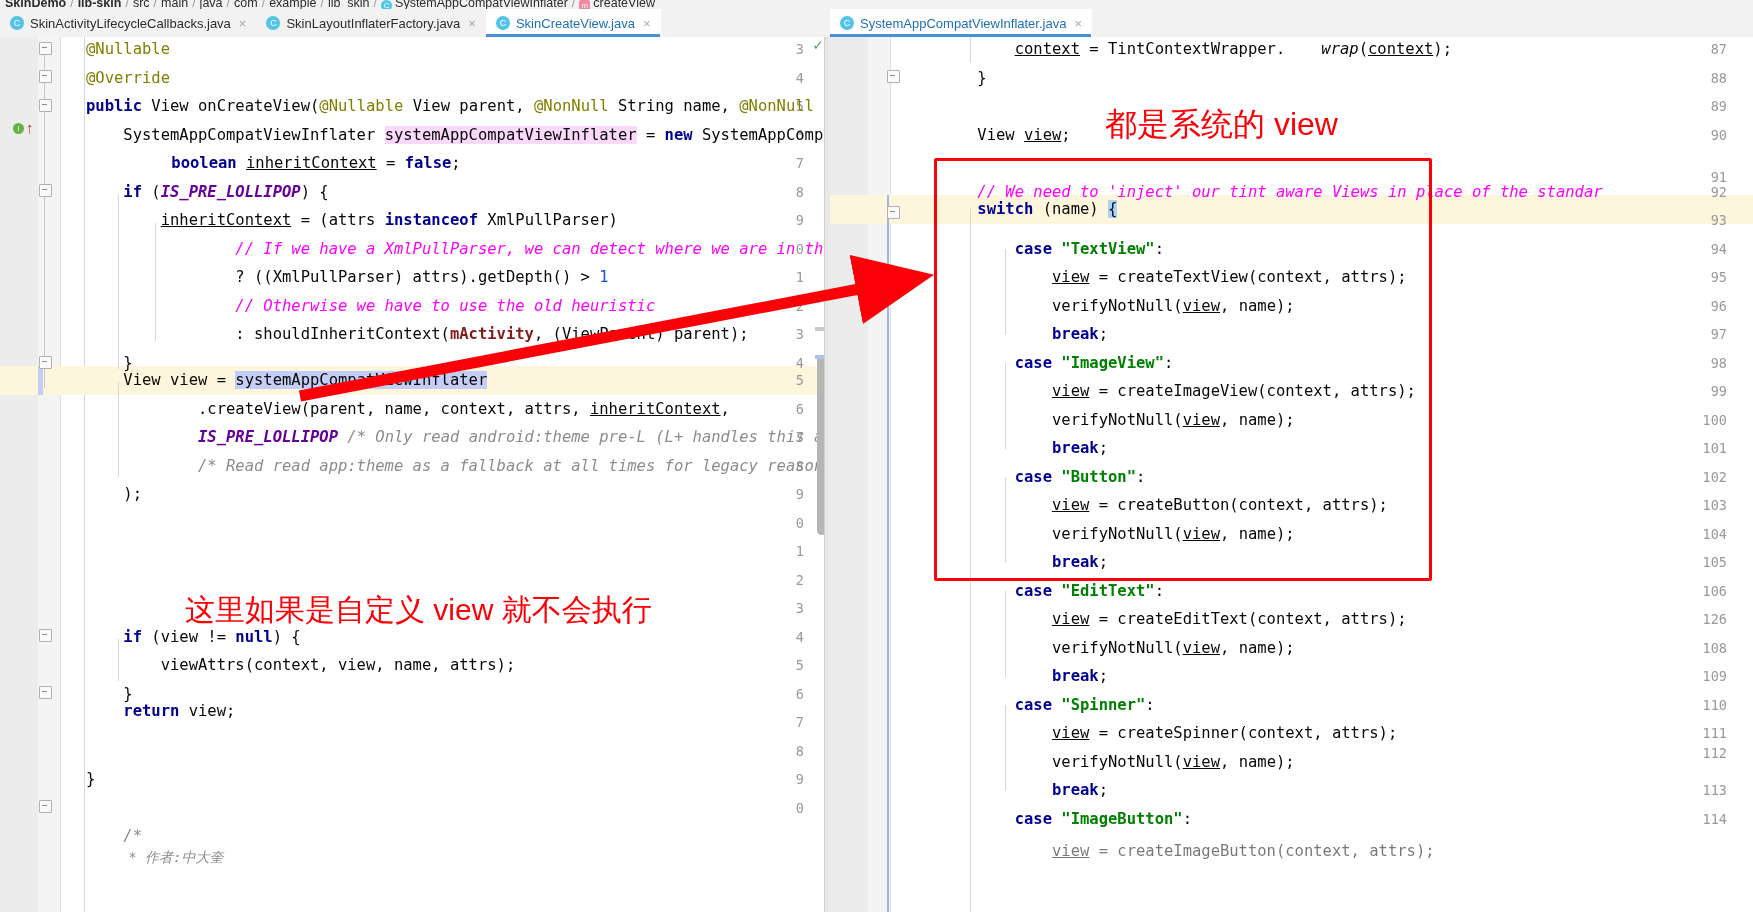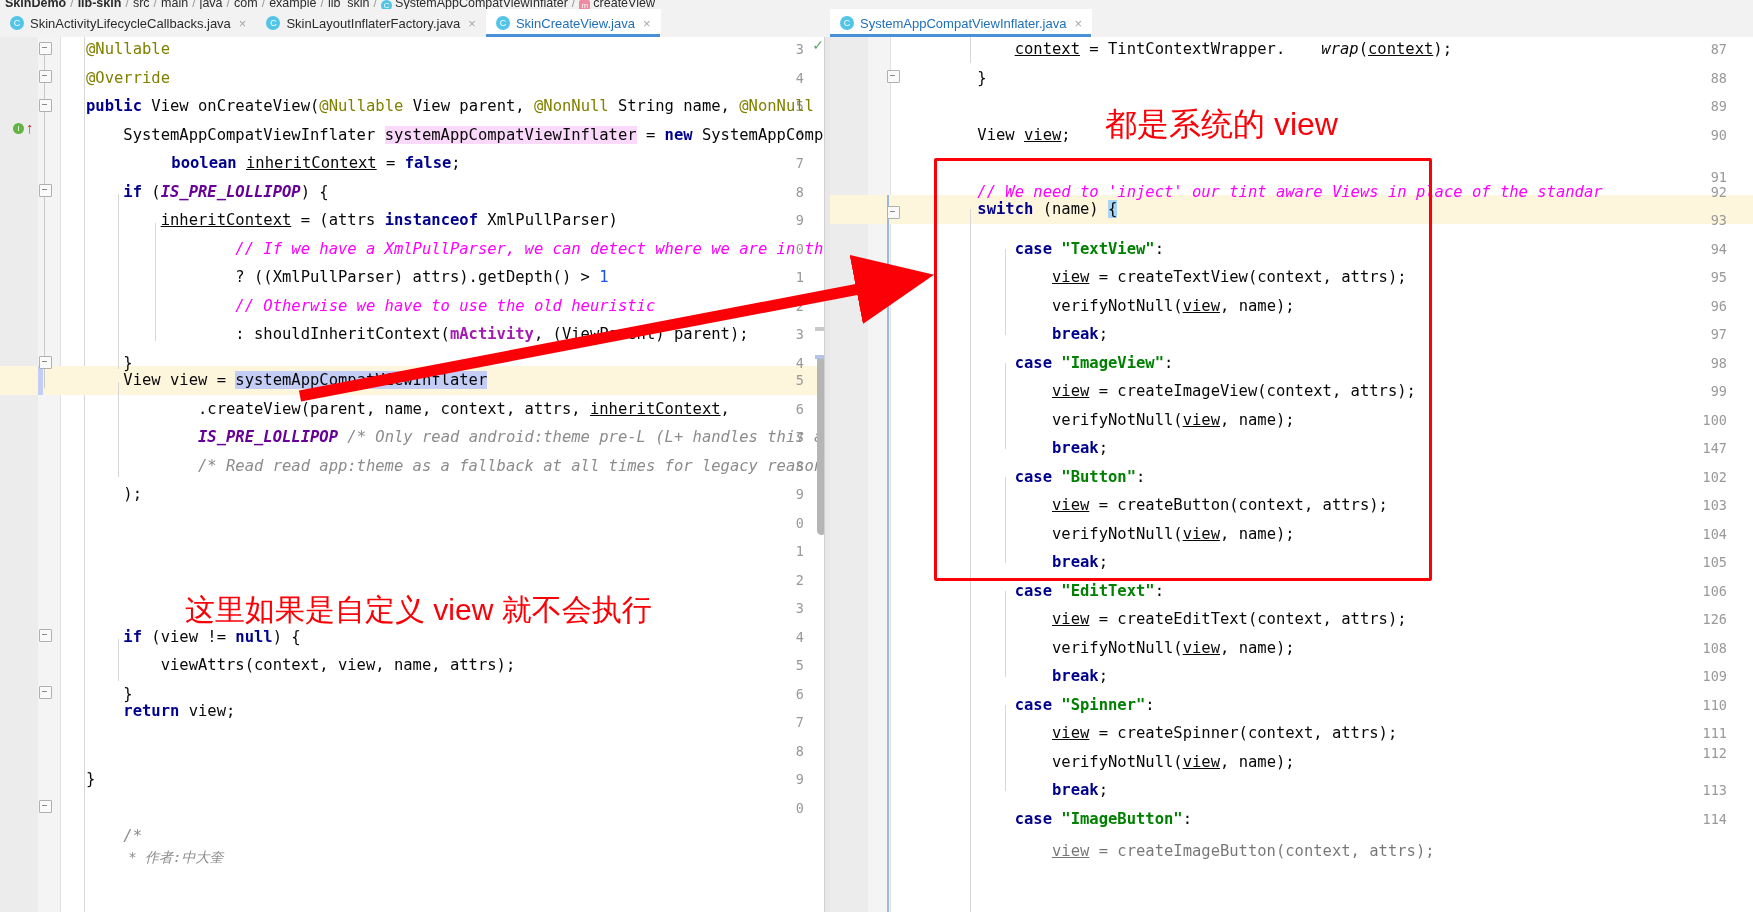--- a/index.html
+++ b/index.html
@@ -105,21 +105,21 @@
     font-family:"DejaVu Sans Mono","Liberation Mono",monospace;
     font-size:15.5px;line-height:28.6px;height:28.6px;color:#080808;
   }
   .kw{color:#00008f;font-weight:bold;}
   .str{color:#008000;font-weight:bold;}
   .num{color:#1750eb;}
   .cmt{color:#ff00ff;font-style:italic;}
   .cmt2{color:#8c8c8c;font-style:italic;}
   .ann{color:#808000;}
   .fld{color:#660099;font-weight:bold;font-style:italic;}
-  .fld2{color:#a21caf;font-weight:bold;}
+  .fld2{color:#7f1d1d;font-weight:bold;}
   .und{text-decoration:underline;}
   .italic{font-style:italic;margin-left:36px;}
   .selpink{background:#fbd9fb;}
   .selblue{background:#c3cdf5;}
   .caretsel{background:#a8d4f8;}
 
   
   .foldmark{
     position:absolute;width:11px;height:11px;
     border:1px solid #b0b0b0;background:#fafafa;border-radius:1px;
@@ -318,21 +318,21 @@
     <div class="lnum" style="top:112px;margin-top:14px;">91</div>
     <div class="lnum" style="top:141px;">92</div>
     <div class="lnum" style="top:169px;">93</div>
     <div class="lnum" style="top:198px;">94</div>
     <div class="lnum" style="top:226px;">95</div>
     <div class="lnum" style="top:255px;">96</div>
     <div class="lnum" style="top:283px;">97</div>
     <div class="lnum" style="top:312px;">98</div>
     <div class="lnum" style="top:340px;">99</div>
     <div class="lnum" style="top:369px;">100</div>
-    <div class="lnum" style="top:397px;">147</div>
+    <div class="lnum" style="top:397px;">101</div>
     <div class="lnum" style="top:426px;">102</div>
     <div class="lnum" style="top:454px;text-align:right;">103</div>
     <div class="lnum" style="top:483px;">104</div>
     <div class="lnum" style="top:511px;">105</div>
     <div class="lnum" style="top:540px;">106</div>
     <div class="lnum" style="top:568px;">126</div>
     <div class="lnum" style="top:597px;">108</div>
     <div class="lnum" style="top:625px;">109</div>
     <div class="lnum" style="top:654px;">110</div>
     <div class="lnum" style="top:682px;">111</div>

